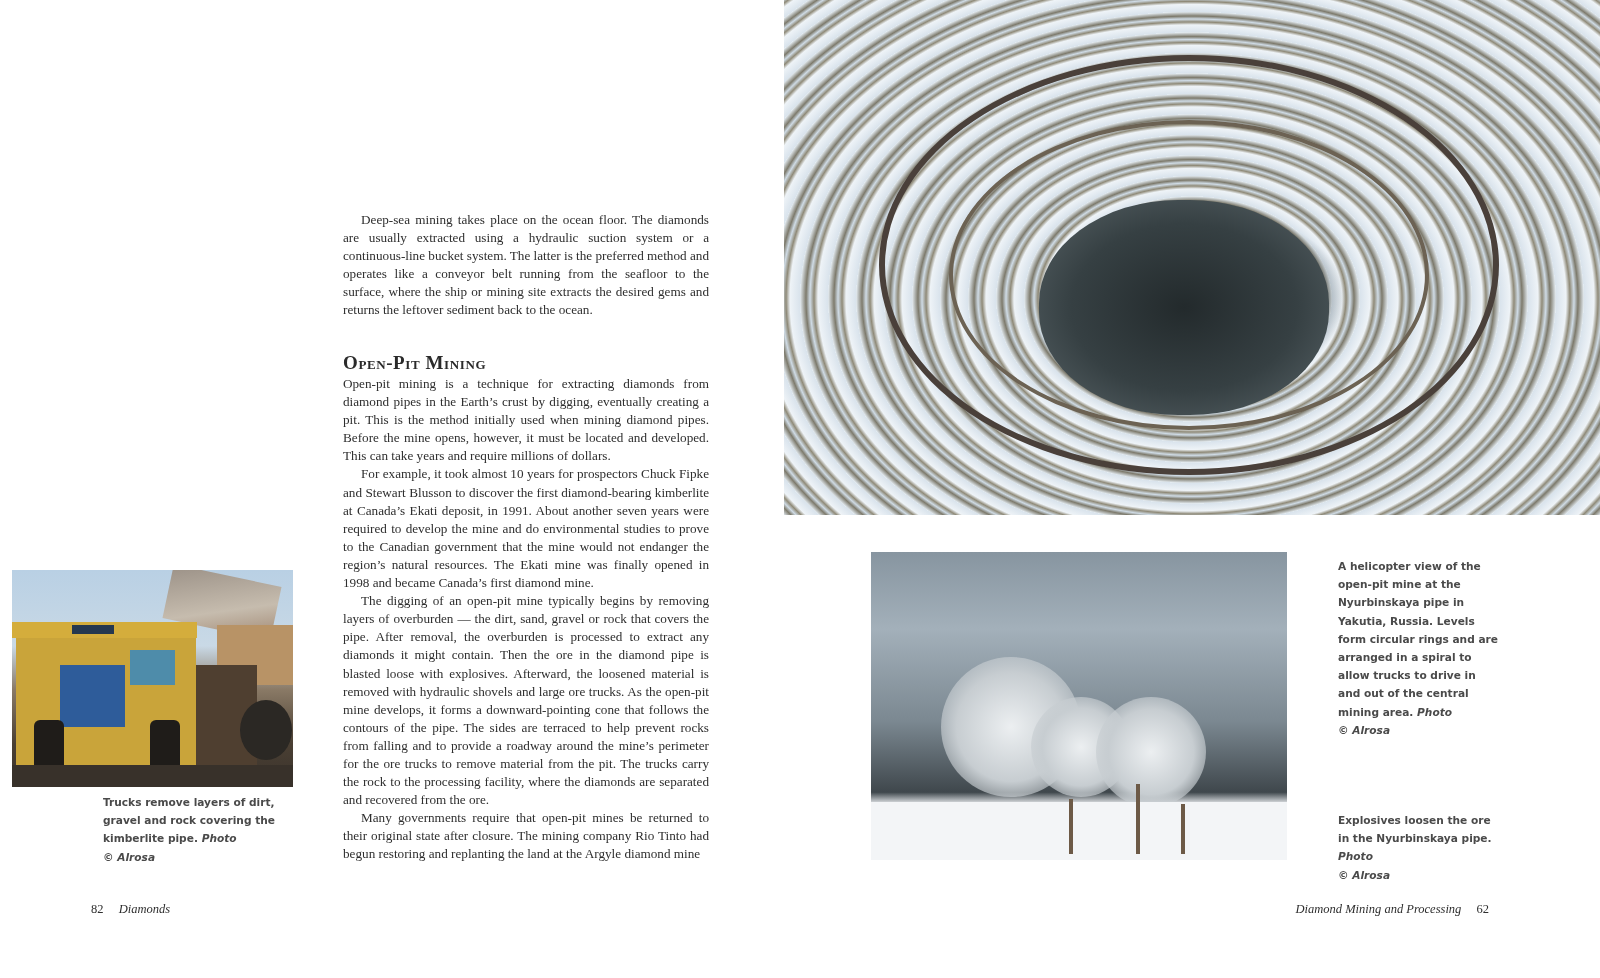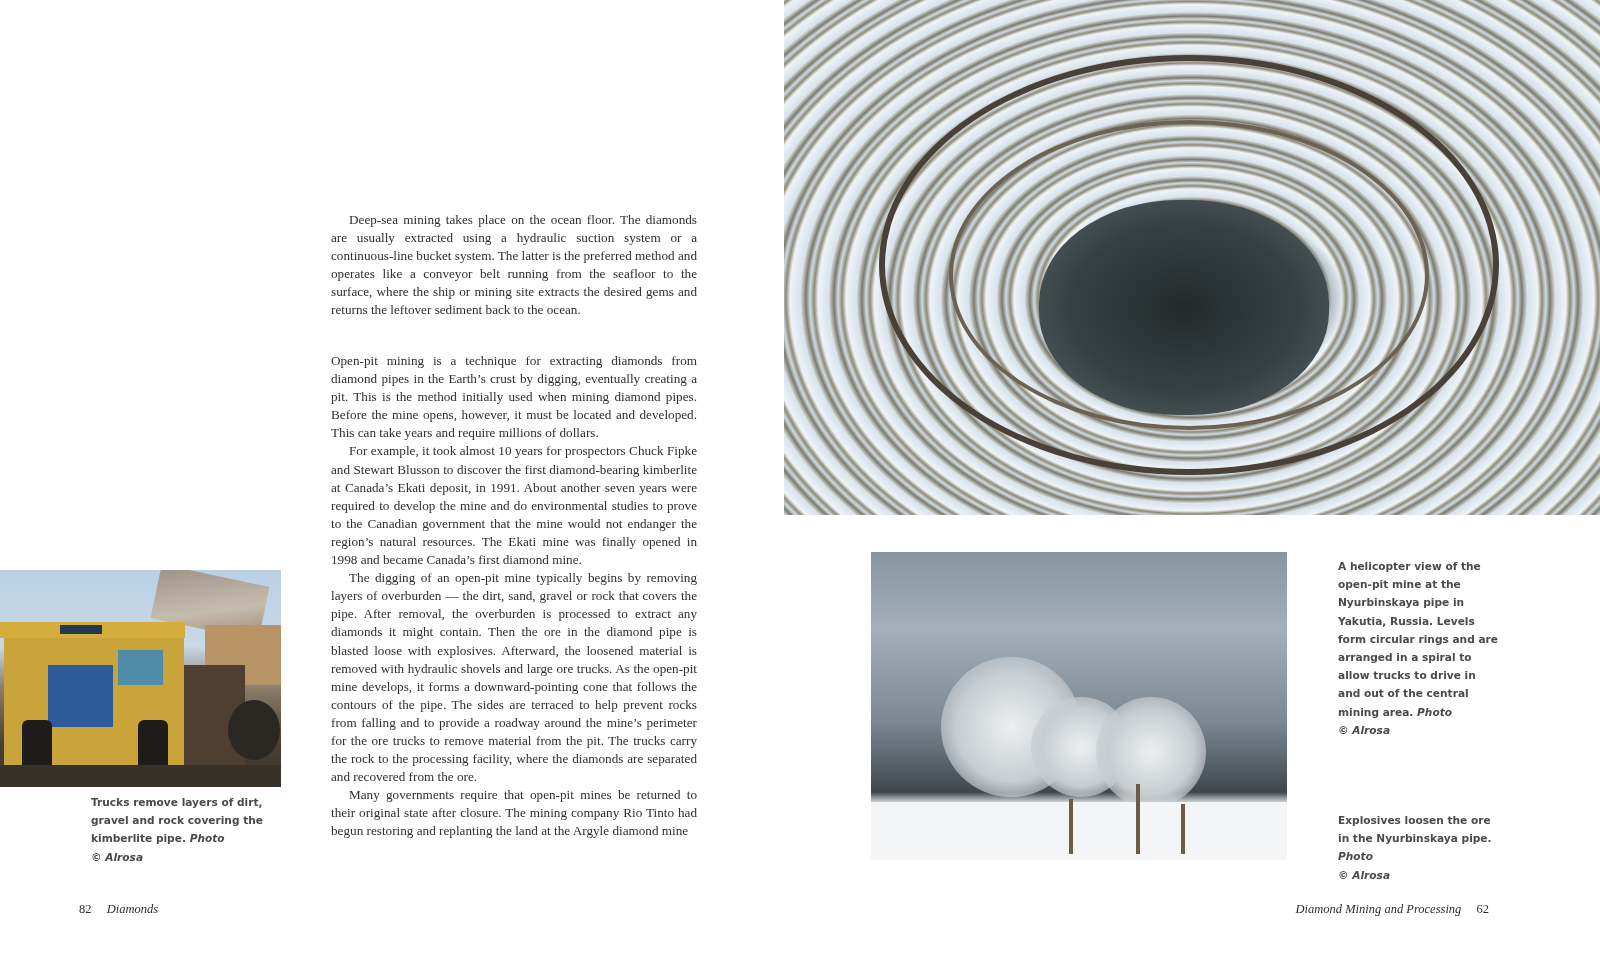--- a/index.html
+++ b/index.html
@@ -1,21 +1,21 @@
 <!DOCTYPE html>
 <html><head>
   <meta charset="utf-8">
   <style>
     * { box-sizing: border-box; margin: 0; padding: 0; }
     html, body { width: 1600px; height: 978px; background: #ffffff; overflow: hidden; }
     body { position: relative; font-family: "Liberation Serif", "DejaVu Serif", serif; color: #2b2b2b; }
 
     .spread { position: absolute; left: 0; top: 0; width: 1600px; height: 978px; }
     .page { position: absolute; top: 0; height: 978px; }
-    .page-left { left: 0; width: 784px; }
+    .page-left { left: 12px; width: 784px; }
     .page-right { left: 784px; width: 816px; }
 
     
     .text-col {
       position: absolute; left: 331px; width: 366px;
       font-size: 13.2px; line-height: 18.1px; text-align: justify;
       color: #2e2e2e; hyphens: auto;
     }
     .text-col p { text-indent: 18px; }
     .text-col p.noindent { text-indent: 0; }
@@ -85,20 +85,21 @@
 
 <div class="spread">
 
   <div class="page page-left">
 
     <div class="text-col intro">
       <p>Deep-sea mining takes place on the ocean floor. The diamonds are usually extracted using a hydraulic suction system or a continuous-line bucket system. The latter is the preferred method and operates like a conveyor belt running from the seafloor to the surface, where the ship or mining site extracts the desired gems and returns the leftover sediment back to the ocean.</p>
     </div>
 
     <div class="text-col section">
+      <h2 class="section-heading">Open-Pit Mining</h2>
       <p class="noindent">Open-pit mining is a technique for extracting diamonds from diamond pipes in the Earth’s crust by digging, eventually creating a pit. This is the method initially used when mining diamond pipes. Before the mine opens, however, it must be located and developed. This can take years and require millions of dollars.</p>
       <p>For example, it took almost 10 years for prospectors Chuck Fipke and Stewart Blusson to discover the first diamond-bearing kimberlite at Canada’s Ekati deposit, in 1991. About another seven years were required to develop the mine and do environmental studies to prove to the Canadian government that the mine would not endanger the region’s natural resources. The Ekati mine was finally opened in 1998 and became Canada’s first diamond mine.</p>
       <p>The digging of an open-pit mine typically begins by removing layers of overburden — the dirt, sand, gravel or rock that covers the pipe. After removal, the overburden is processed to extract any diamonds it might contain. Then the ore in the diamond pipe is blasted loose with explosives. Afterward, the loosened material is removed with hydraulic shovels and large ore trucks. As the open-pit mine develops, it forms a downward-pointing cone that follows the contours of the pipe. The sides are terraced to help prevent rocks from falling and to provide a roadway around the mine’s perimeter for the ore trucks to remove material from the pit. The trucks carry the rock to the processing facility, where the diamonds are separated and recovered from the ore.</p>
       <p>Many governments require that open-pit mines be returned to their original state after closure. The mining company Rio Tinto had begun restoring and replanting the land at the Argyle diamond mine</p>
     </div>
 
     <div class="photo photo-truck">
       <div class="loader-bucket"></div>
       <div class="loader-body"></div>
       <div class="rocks"></div>

